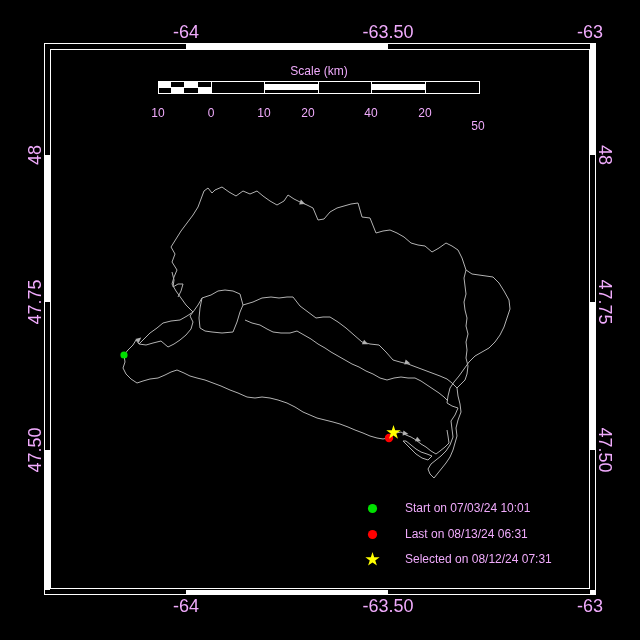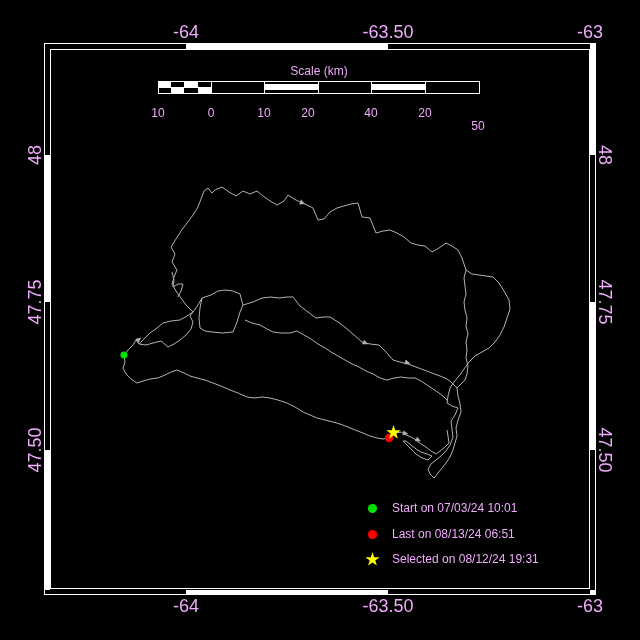--- a/index.html
+++ b/index.html
@@ -8,21 +8,21 @@
   #plot-svg{position:absolute;left:0;top:0;}
   .fr{fill:none;stroke:#fff;stroke-width:1;}
   .wseg{fill:#fff;}
   .sbline{stroke:#fff;stroke-width:1;}
   .axlab{position:absolute;font-size:18px;line-height:18px;white-space:nowrap;
          transform:translate(-50%,-50%);}
   .axlab.rotl{transform:translate(-50%,-50%) rotate(-90deg);}
   .axlab.rotr{transform:translate(-50%,-50%) rotate(90deg);}
   .smlab{position:absolute;font-size:12px;line-height:12px;white-space:nowrap;
          transform:translate(-50%,-50%);}
-  .legend-row{position:absolute;display:flex;align-items:center;gap:11px;height:17px;}
+  .legend-row{position:absolute;display:flex;align-items:center;gap:24px;height:17px;}
   .legend-row .mk{width:17px;height:17px;flex:0 0 17px;}
   .legend-row .lbl{font-size:12px;line-height:17px;white-space:nowrap;}
 </style>
 </head>
 <body>
 
 <div id="stage">
 
   <svg id="plot-svg" width="640" height="640">
 
@@ -110,22 +110,22 @@
   <div class="legend-row" style="left:364px;top:500px">
     <svg class="mk" width="17" height="17">
       <circle cx="8.5" cy="8.5" r="4.6" fill="#00e000"></circle>
     </svg>
     <span class="lbl">Start on 07/03/24 10:01</span>
   </div>
   <div class="legend-row" style="left:364px;top:526px">
     <svg class="mk" width="17" height="17">
       <circle cx="8.5" cy="8.5" r="4.6" fill="#ff0000"></circle>
     </svg>
-    <span class="lbl">Last on 08/13/24 06:51</span>
+    <span class="lbl">Last on 08/13/24 06:31</span>
   </div>
   <div class="legend-row" style="left:364px;top:551px">
     <svg class="mk" width="17" height="17">
       <polygon points="8.5,1 10.2,6.15 15.63,6.18 11.26,9.4 12.91,14.57 8.5,11.4 4.09,14.57 5.74,9.4 1.37,6.18 6.8,6.15" fill="#ffff00"></polygon>
     </svg>
-    <span class="lbl">Selected on 08/12/24 19:31</span>
+    <span class="lbl">Selected on 08/12/24 07:31</span>
   </div>
 
 </div>
 
 </body></html>

